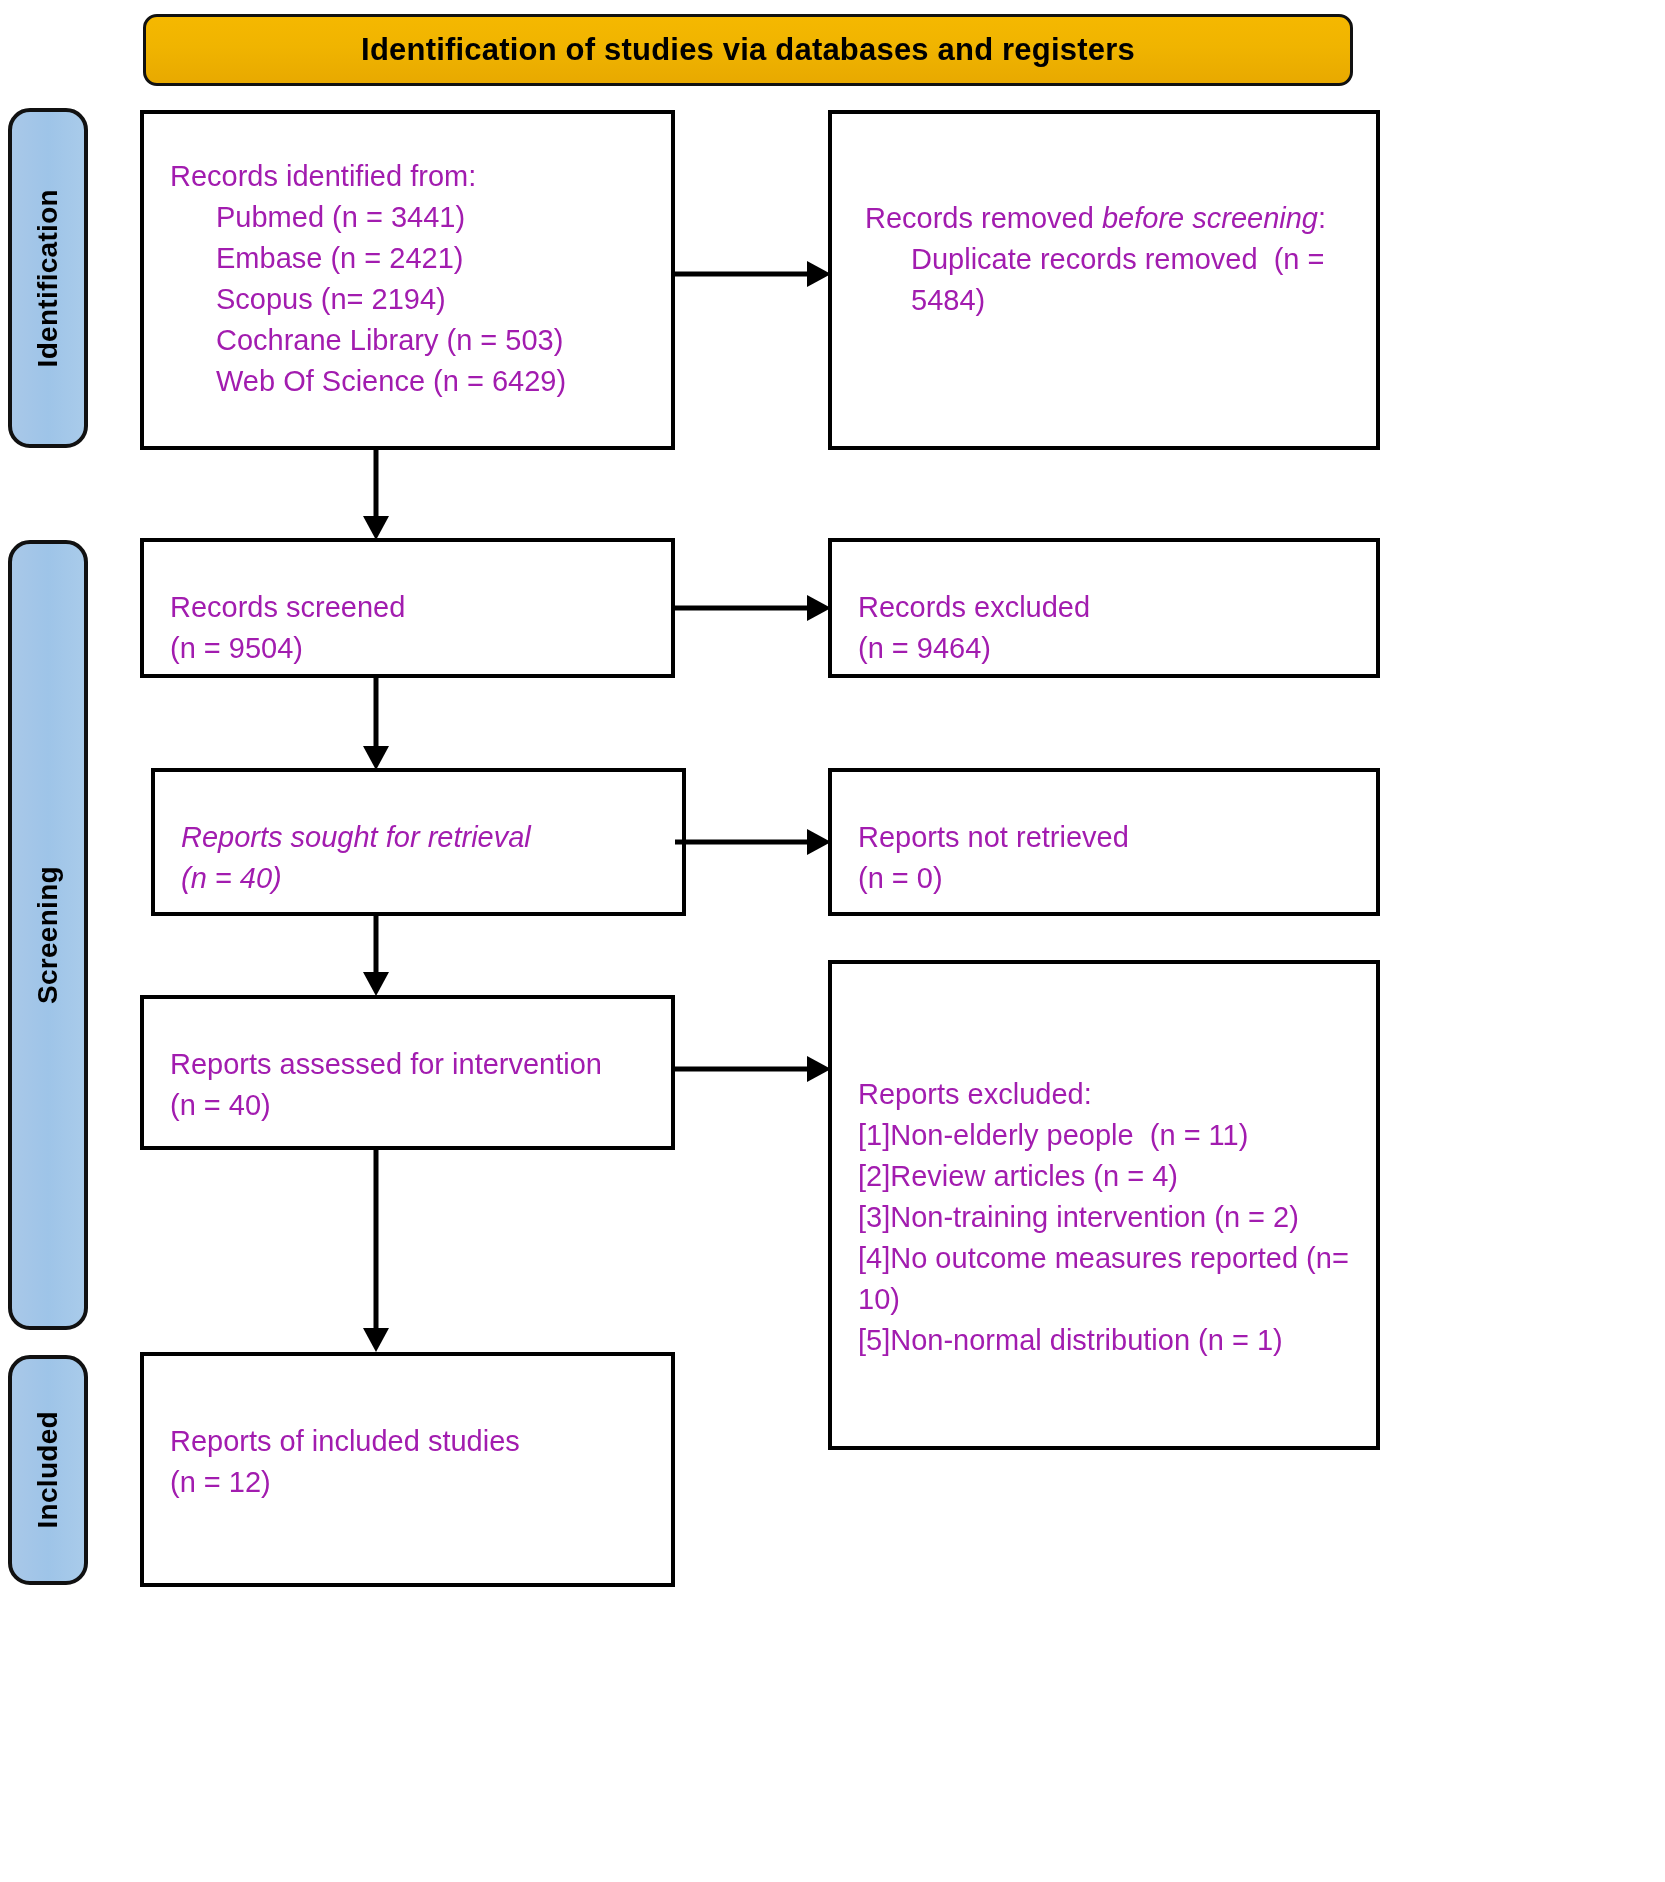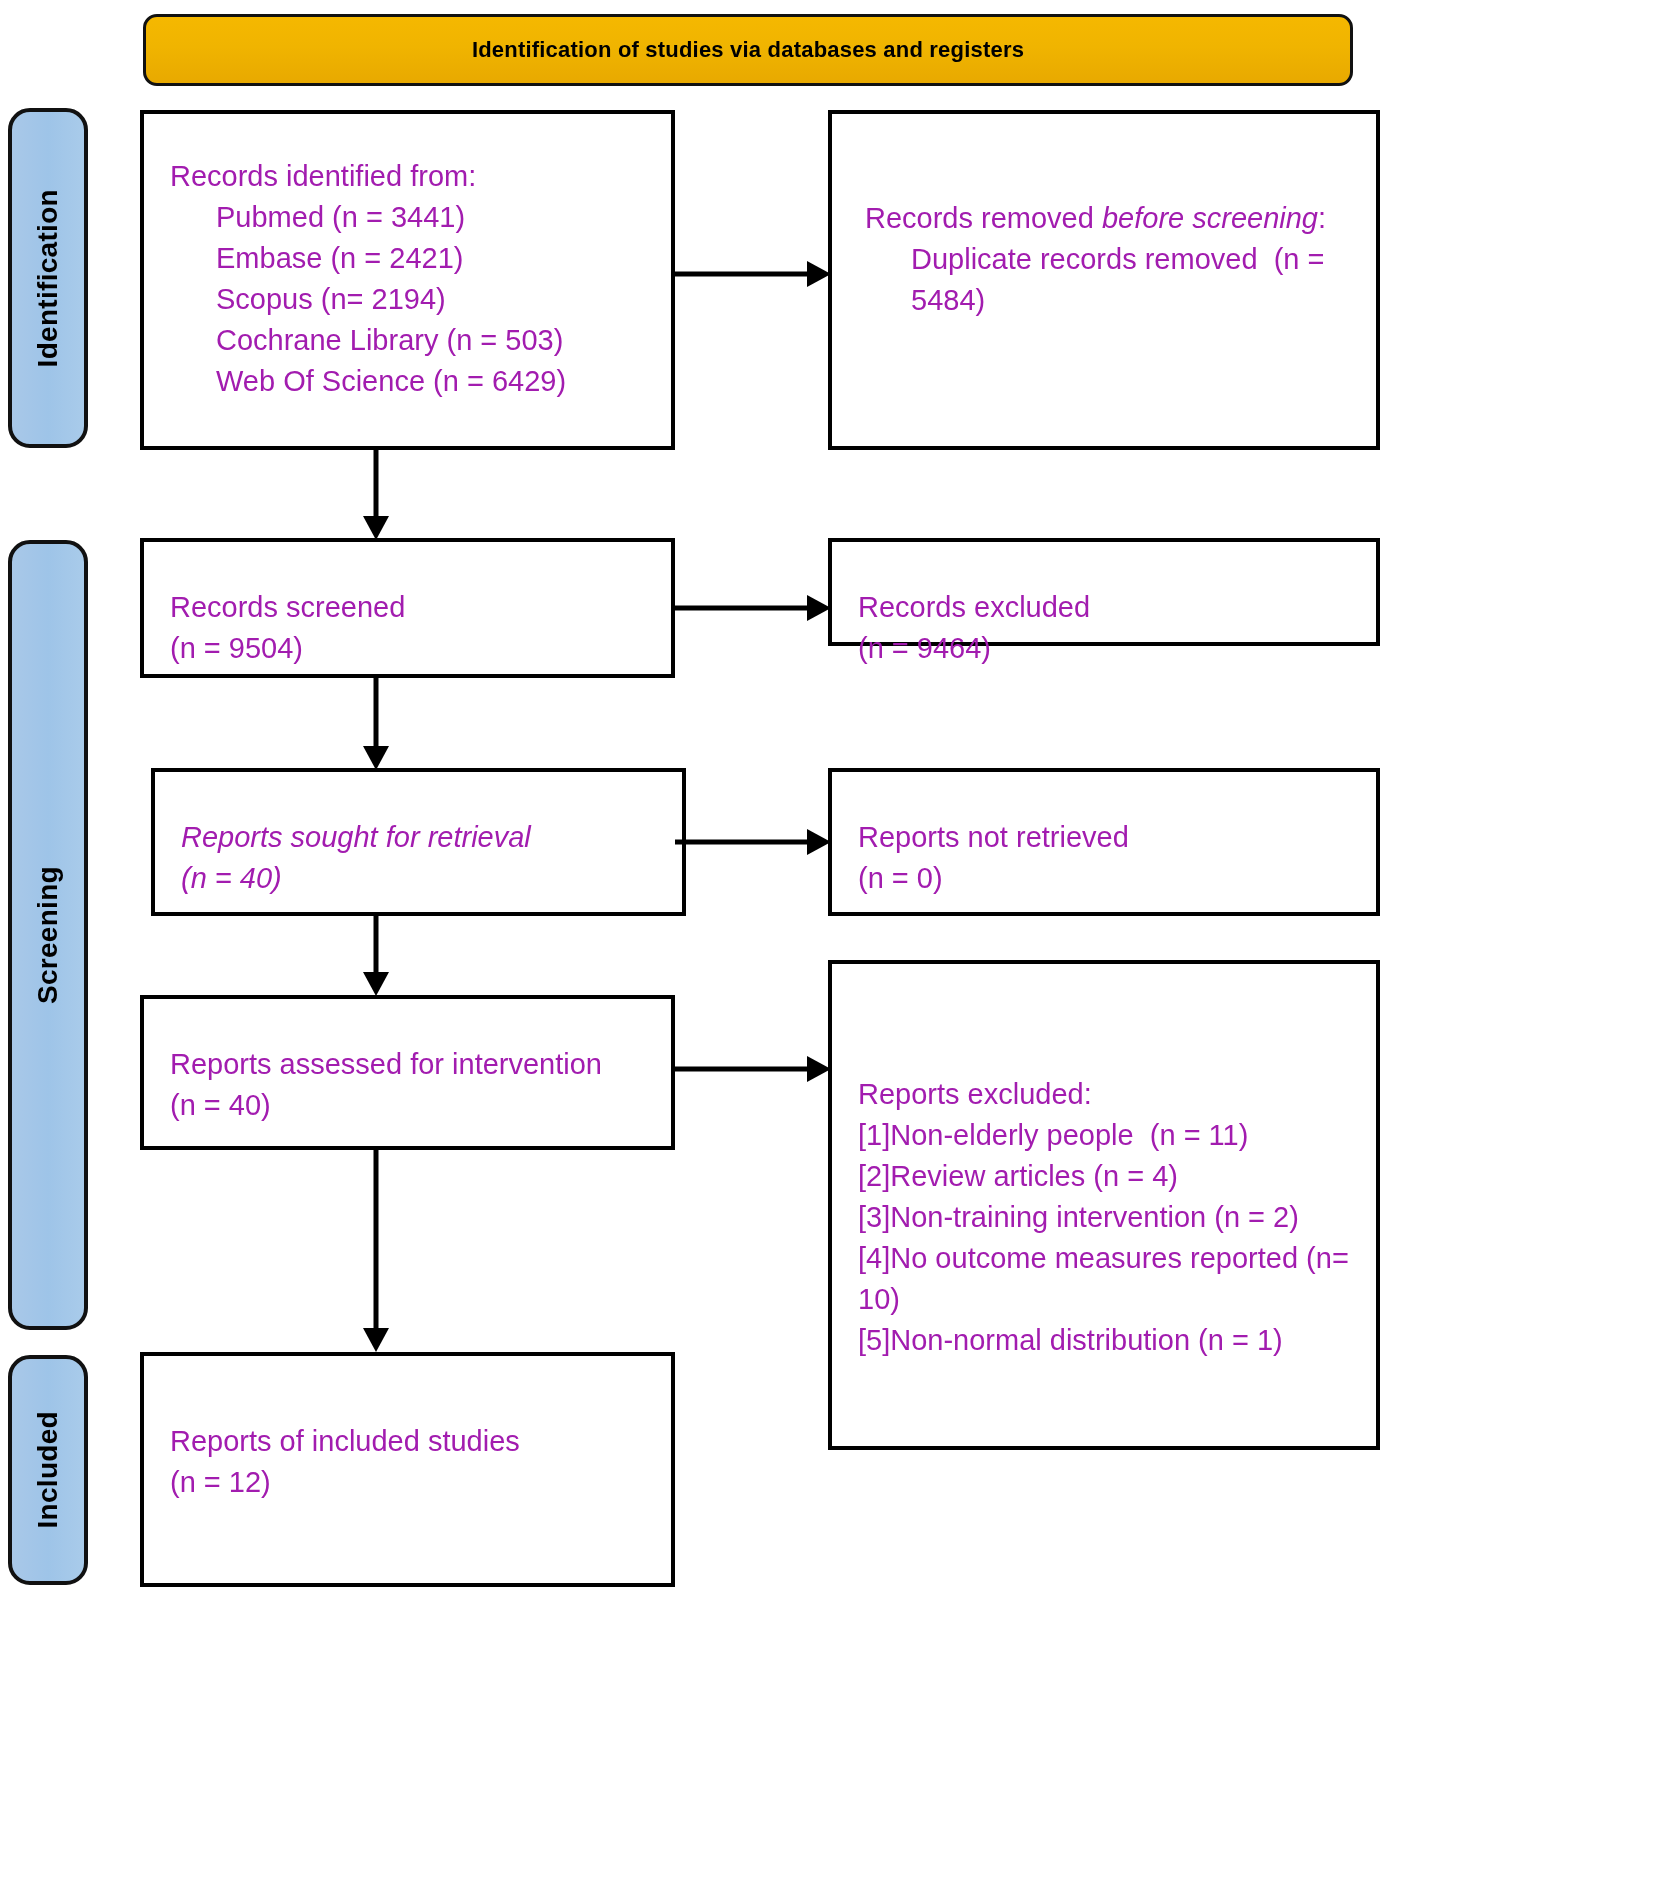--- a/index.html
+++ b/index.html
@@ -28,21 +28,21 @@
     height: 72px;
     background: linear-gradient(180deg, #f5b800 0%, #f0b400 45%, #e8a900 100%);
     border: 3px solid #111111;
     border-radius: 14px;
     box-sizing: border-box;
     display: flex;
     align-items: center;
     justify-content: center;
   }
   .banner-text {
-    font-size: 22px;
+    font-size: 31px;
     font-weight: bold;
     letter-spacing: 0.2px;
     color: #000000;
     text-align: center;
   }
 
   
   .phase {
     position: absolute;
     background: linear-gradient(90deg, #a9c8e8 0%, #9ec4e8 50%, #a9cbea 100%);
@@ -85,21 +85,21 @@
     white-space: pre-wrap;
     color: #a21caf;
   }
   .indent { padding-left: 46px; }
   .ital { font-style: italic; }
 
   
   #box-identified      { left: 140px; top: 110px;  width: 535px; height: 340px; }
   #box-removed         { left: 828px; top: 110px;  width: 552px; height: 340px; }
   #box-screened        { left: 140px; top: 538px;  width: 535px; height: 140px; }
-  #box-excluded        { left: 828px; top: 538px;  width: 552px; height: 108px; }
+  #box-excluded        { left: 828px; top: 538px;  width: 552px; height: 140px; }
   #box-sought          { left: 151px; top: 768px;  width: 535px; height: 148px; font-style: italic; }
   #box-notretrieved    { left: 828px; top: 768px;  width: 552px; height: 148px; }
   #box-assessed        { left: 140px; top: 995px;  width: 535px; height: 155px; }
   #box-repexcluded     { left: 828px; top: 960px;  width: 552px; height: 490px; }
   #box-included        { left: 140px; top: 1352px; width: 535px; height: 235px; }
 
   
   #t-identified   { top: 42px;  }
   #t-removed      { top: 84px; margin-left: 7px;  }
   #t-screened     { top: 45px;  }

